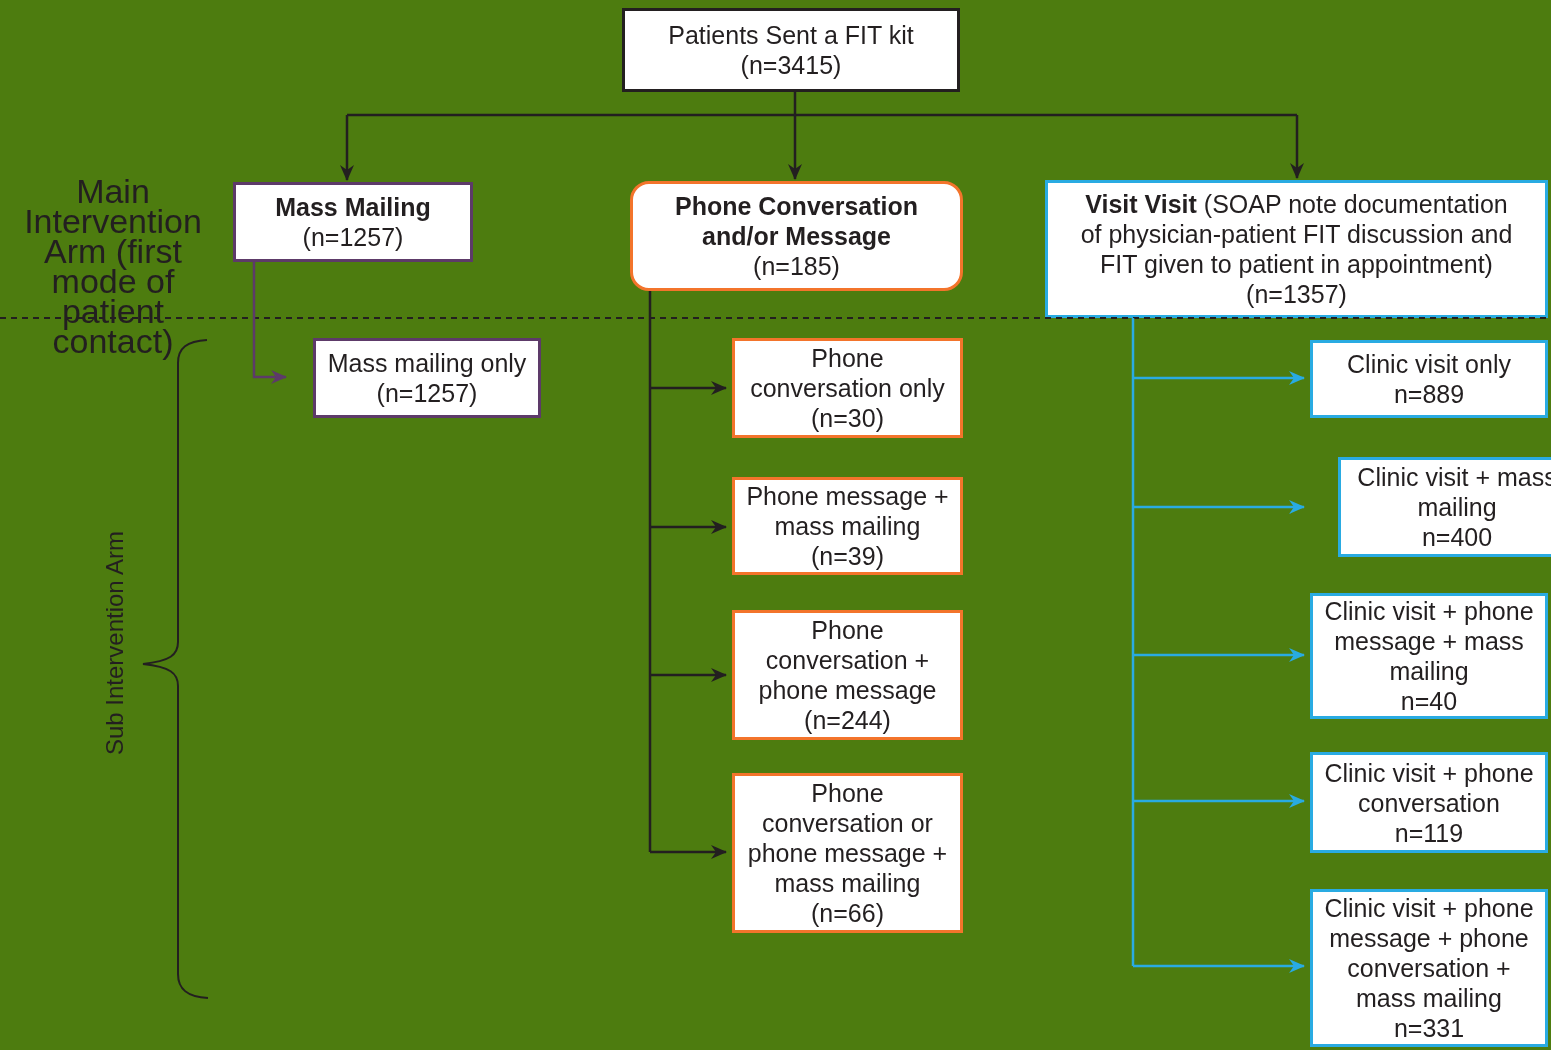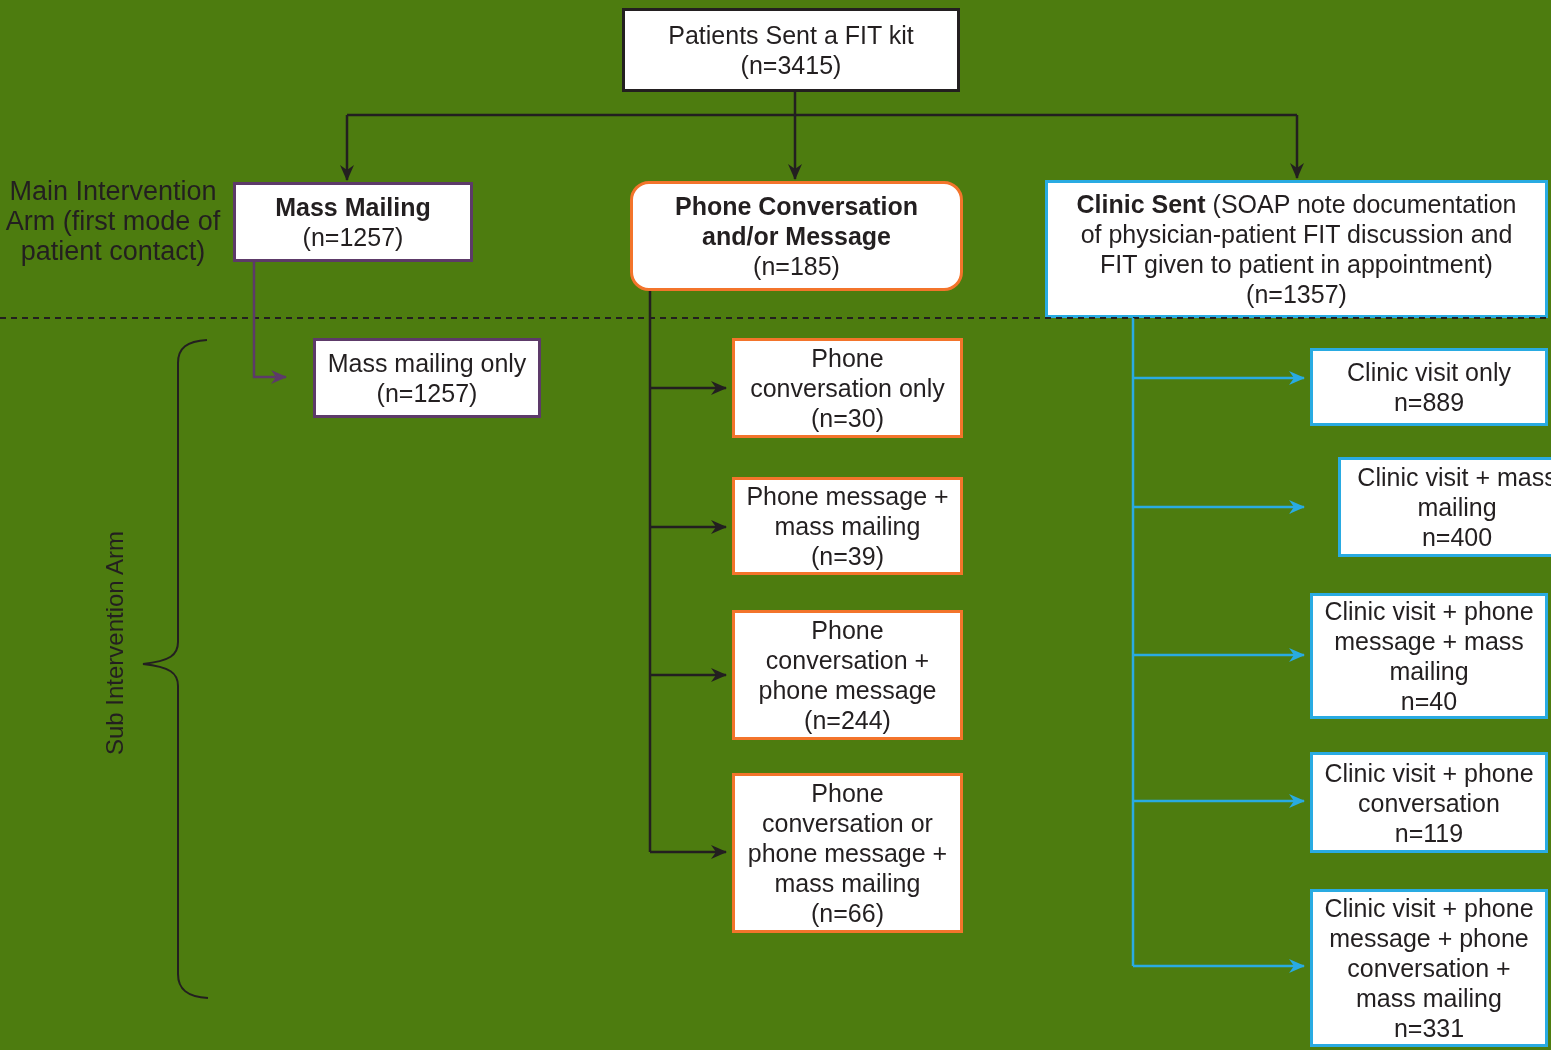--- a/index.html
+++ b/index.html
@@ -31,21 +31,21 @@
     font-size:25px;
     line-height:30px;
     z-index:2;
   }
   .pre{white-space:pre-line;}
   .b-purple{border-color:var(--purple);}
   .b-orange{border-color:var(--orange);}
   .b-blue{border-color:var(--blue);}
   .side-label{
     position:absolute;
-    font-size:27px;
+    font-size:34px;
     line-height:30px;
     text-align:center;
     z-index:2;
   }
   #sub-arm-label{
     transform:rotate(-90deg);
     transform-origin:center center;
     font-size:24px;
   }
   #overlay{
@@ -81,21 +81,21 @@
   <div class="box b-purple" style="left:233px;top:182px;width:240px;height:80px;">
       <div class="pre"><b>Mass Mailing</b><div>(n=1257)</div></div>
     </div>
 
   <div class="box b-orange" style="left:630px;top:181px;width:333px;height:110px;border-radius:19px;">
       <div class="pre"><b class="pre">Phone Conversation
 and/or Message</b><div>(n=185)</div></div>
     </div>
 
   <div class="box b-blue" style="left:1045px;top:180px;width:503px;height:138px;">
-      <div class="pre"><b>Clinic Sent</b><span> (SOAP note documentation
+      <div class="pre"><b>Visit Visit</b><span> (SOAP note documentation
 of physician-patient FIT discussion and
 FIT given to patient in appointment)
 (n=1357)</span></div>
     </div>
 
   <div class="box b-purple pre" style="left:293px;top:338px;width:228px;height:80px;margin-left:20px;"><span class="pre">Mass mailing only
 (n=1257)</span></div>
 
   <div class="box b-orange pre" style="left:732px;top:338px;width:231px;height:100px;"><span class="pre">Phone
 conversation only
@@ -106,21 +106,21 @@
   <div class="box b-orange pre" style="left:732px;top:610px;width:231px;height:130px;"><span class="pre">Phone
 conversation +
 phone message
 (n=244)</span></div>
   <div class="box b-orange pre" style="left:732px;top:773px;width:231px;height:160px;"><span class="pre">Phone
 conversation or
 phone message +
 mass mailing
 (n=66)</span></div>
 
-  <div class="box b-blue pre" style="left:1310px;top:340px;width:238px;height:78px;margin-top:8px;"><span class="pre">Clinic visit only
+  <div class="box b-blue pre" style="left:1310px;top:340px;width:238px;height:78px;"><span class="pre">Clinic visit only
 n=889</span></div>
   <div class="box b-blue pre" style="left:1310px;top:457px;width:238px;height:100px;margin-left:28px;"><span class="pre">Clinic visit + mass
 mailing
 n=400</span></div>
   <div class="box b-blue pre" style="left:1310px;top:593px;width:238px;height:126px;"><span class="pre">Clinic visit + phone
 message + mass
 mailing
 n=40</span></div>
   <div class="box b-blue pre" style="left:1310px;top:752px;width:238px;height:101px;"><span class="pre">Clinic visit + phone
 conversation

